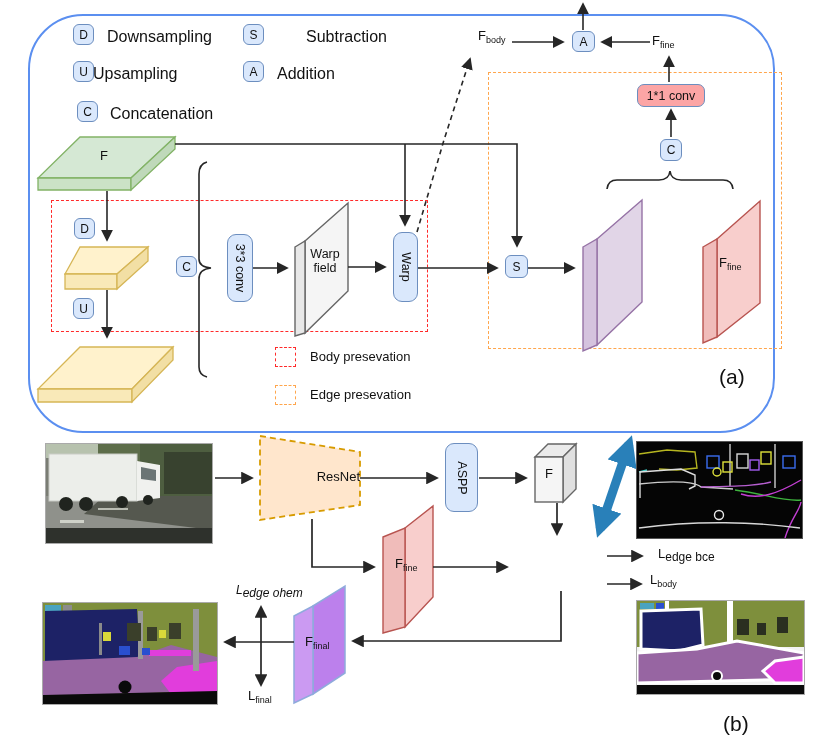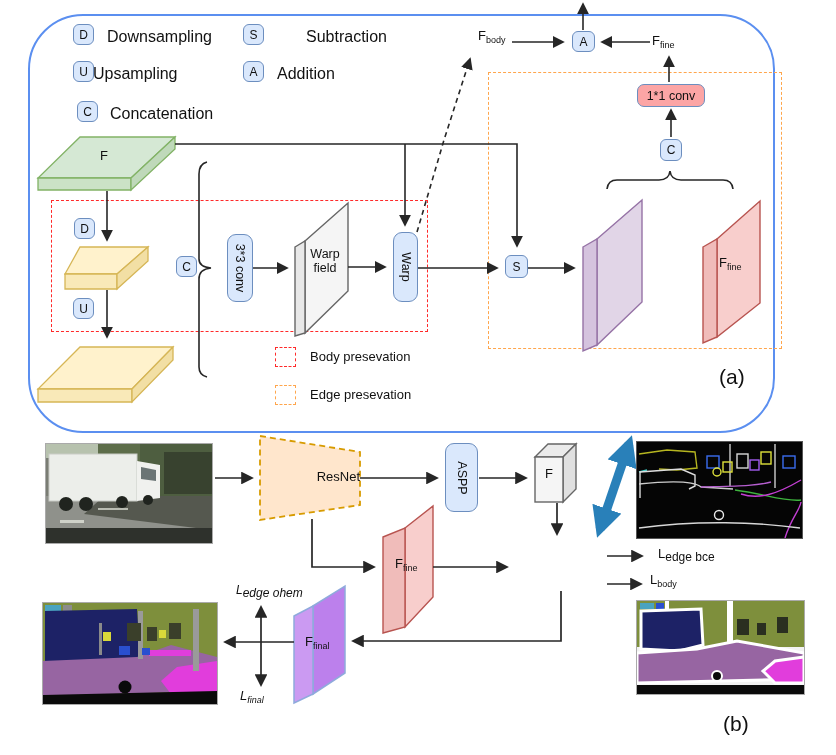--- a/index.html
+++ b/index.html
@@ -222,21 +222,21 @@
 
   <div class="lbl" style="left:658px;top:546px;">
     <span>L</span><span class="sub2">edge bce</span>
   </div>
   <div class="lbl" style="left:650px;top:572px;">
     <span>L</span><span class="sub">body</span>
   </div>
   <div class="lbl" style="left:236px;top:583px;font-size:12px;font-style:italic;">
     <span>L</span><span class="sub2">edge ohem</span>
   </div>
-  <div class="lbl" style="left:240px;top:688px;font-style:italic;">
+  <div class="lbl" style="left:248px;top:688px;">
     <span>L</span><span class="sub">final</span>
   </div>
 
   <div class="caption" style="left:723px;top:712px;">(b)</div>
 
   <div class="imgbox" style="left:45px;top:443px;width:168px;height:101px;">
     <svg width="166" height="99" viewBox="0 0 166 99">
       <rect width="166" height="99" fill="#7a7d74"></rect>
       <rect x="0" y="0" width="166" height="14" fill="#b7c2ae"></rect>
       <rect x="52" y="0" width="50" height="34" fill="#5d6d4a"></rect>

